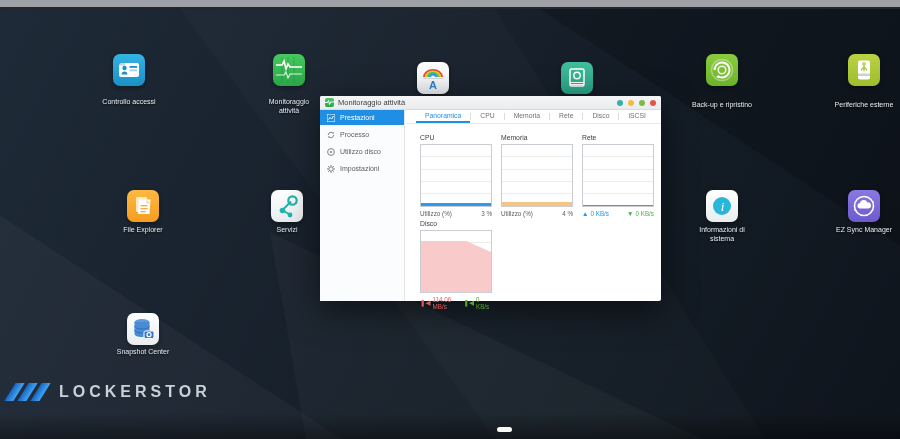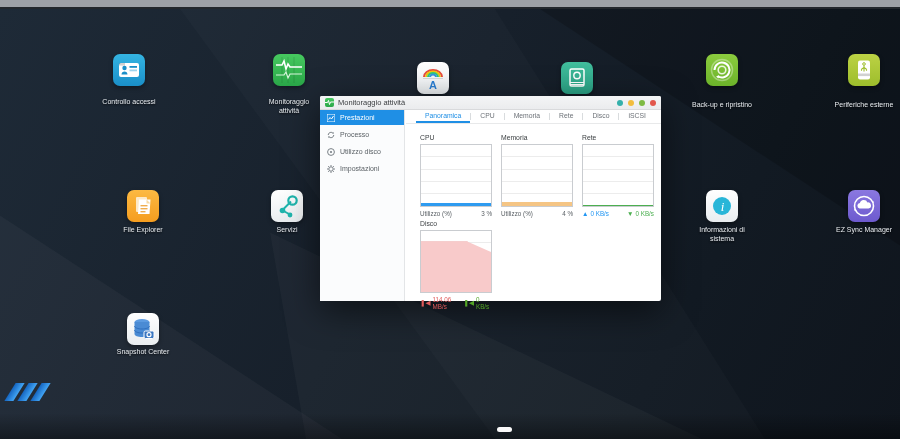--- a/index.html
+++ b/index.html
@@ -198,20 +198,21 @@
   </svg>
 </div>
 <div class="dlabel w90" style="left:98px;top:348px">Snapshot Center</div>
 
 <div class="logo">
   <div class="slashes">
     <div class="slash"></div>
       <div class="slash"></div>
       <div class="slash"></div>
   </div>
+  <div class="word">LOCKERSTOR</div>
 </div>
 
 <div class="window">
   <div class="titlebar">
     <div class="wicon">
       <svg viewBox="0 0 9 9">
           <path d="M0 4.5h2.5l1-2 1 4 1-2.5h3.5" stroke="#fff" stroke-width="1" fill="none"></path>
         </svg>
     </div>
     <div class="wtitle">Monitoraggio attività</div>

